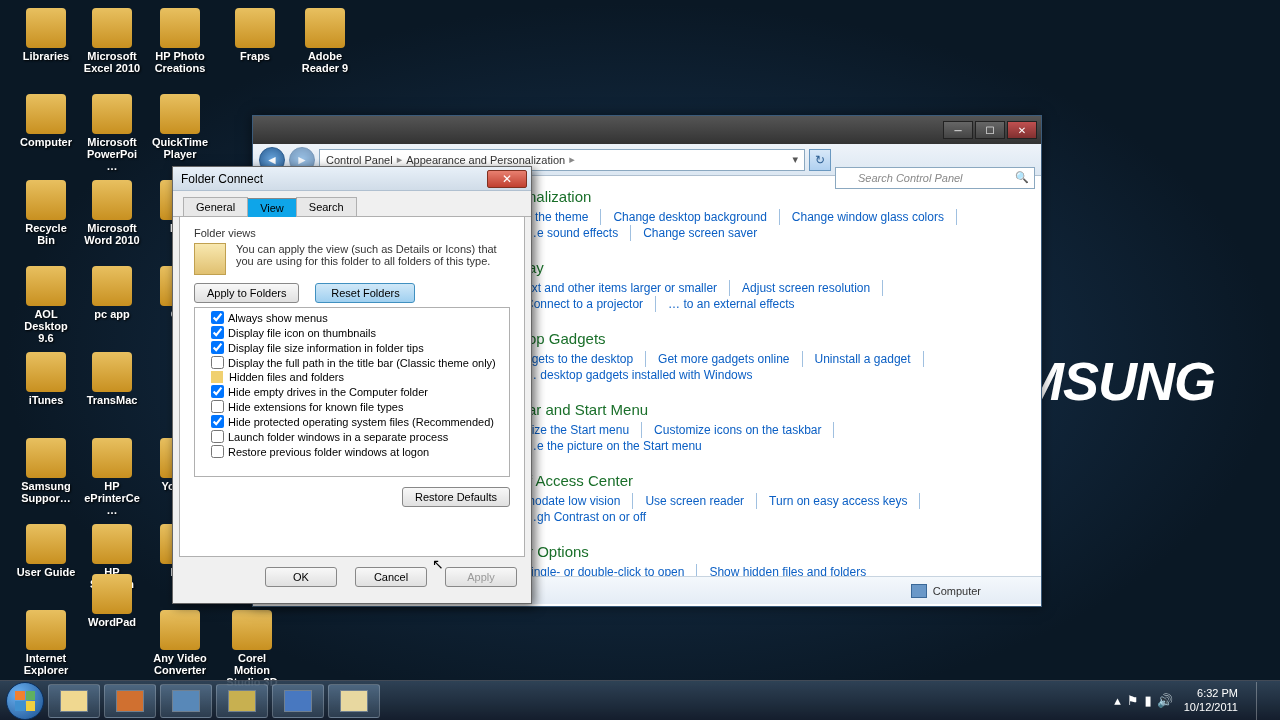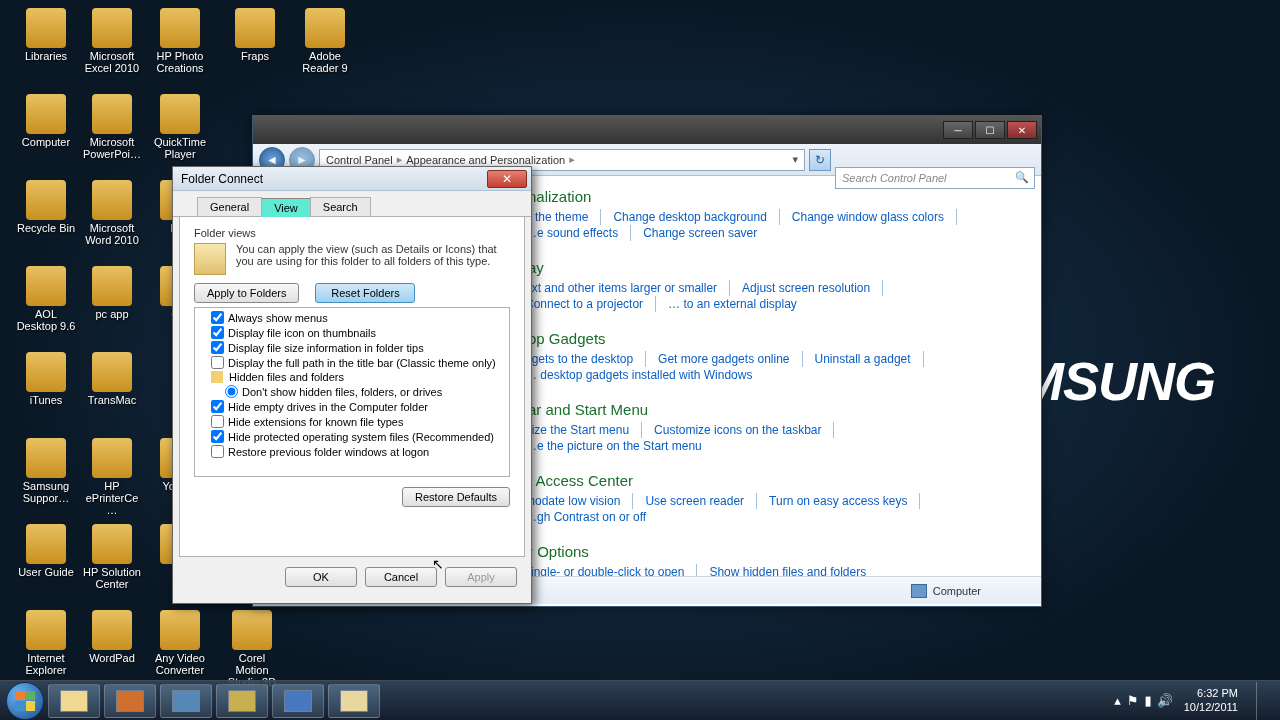--- a/index.html
+++ b/index.html
@@ -23,21 +23,21 @@
   cursor: pointer;
 }
 .desktop-icon .icon-img {
   width: 40px; height: 40px;
   margin: 0 auto 2px;
   background: linear-gradient(#e8c060, #c89020);
   border-radius: 4px;
   display: flex; align-items: center; justify-content: center;
   font-size: 20px; color: #fff;
 }
-.desktop-icon .label { line-height: 1.1; word-wrap: break-word; }
+.desktop-icon .label { line-height: 1.1; word-wrap: break-word; font-weight: bold; }
 .samsung-logo {
   position: absolute; right: 65px; top: 350px;
   color: #fff; font-size: 54px; font-weight: bold;
   font-style: italic; letter-spacing: -1px;
 }
 
 
 .cp-window {
   position: absolute; left: 252px; top: 115px;
   width: 790px; height: 492px;
@@ -77,21 +77,21 @@
 .breadcrumb {
   flex: 1; height: 22px;
   background: #fff; border: 1px solid #8ba8c0;
   display: flex; align-items: center; padding: 0 6px;
   font-size: 11px; color: #333;
 }
 .breadcrumb .sep { margin: 0 4px; color: #888; }
 .search-box {
   width: 200px; height: 22px;
   background: #fff; border: 1px solid #8ba8c0;
-  padding: 0 6px; display: flex; align-items: center;
+  padding: 0 22px; display: flex; align-items: center;
   font-size: 11px; color: #888;
   position: relative;
   margin-top: 36px;
 }
 .search-box .mag { position: absolute; right: 5px; color: #5a88b5; }
 .cp-content {
   height: calc(100% - 90px);
   overflow-y: auto;
   padding: 12px 20px 12px 260px;
   position: relative;
@@ -130,30 +130,30 @@
   padding: 0 4px 0 8px; font-size: 12px;
 }
 .fo-close {
   width: 40px; height: 18px;
   background: linear-gradient(#e88070, #c04030);
   border: 1px solid #803020; border-radius: 2px;
   color: #fff; display: flex; align-items: center; justify-content: center;
   font-size: 12px; cursor: pointer;
 }
 .fo-tabs {
-  display: flex; padding: 6px 24px 0; gap: 0;
+  display: flex; padding: 6px 10px 0; gap: 0;
   border-bottom: 1px solid #b0b0b0;
 }
 .fo-tab {
   padding: 3px 12px; font-size: 11px;
   border: 1px solid #b0b0b0; border-bottom: 0;
   background: #e8e8e8; cursor: pointer;
   margin-right: -1px;
 }
-.fo-tab.active { background: #5eead4; position: relative; top: 1px; border-top: 1px solid #888; }
+.fo-tab.active { background: #0ea5e9; position: relative; top: 1px; border-top: 1px solid #888; }
 .fo-body { padding: 10px 14px; background: #fff; margin: 0 6px; border: 1px solid #b0b0b0; border-top: 0; height: 340px; }
 .fo-group-label { font-size: 11px; color: #333; margin-bottom: 4px; }
 .fo-fv-row { display: flex; gap: 10px; align-items: flex-start; }
 .fo-fv-icon { width: 32px; height: 32px; background: linear-gradient(#f8e8b0, #e0c070); border: 1px solid #c0a050; }
 .fo-fv-text { font-size: 11px; color: #333; flex: 1; }
 .fo-btn-row { display: flex; gap: 16px; margin-top: 8px; }
 .fo-btn {
   padding: 3px 12px; font-size: 11px;
   border: 1px solid #888; background: linear-gradient(#f8f8f8, #e0e0e0);
   border-radius: 3px; cursor: pointer; min-width: 100px;
@@ -163,21 +163,21 @@
 .fo-tree {
   border: 1px solid #b0b0b0; background: #fff;
   height: 170px; overflow-y: auto;
   font-size: 11px; padding: 2px; margin-top: 4px;
 }
 .fo-item { display: flex; align-items: center; gap: 4px; padding: 1px 0 1px 14px; white-space: nowrap; }
 .fo-item.radio { padding-left: 28px; }
 .fo-item.header { padding-left: 14px; font-weight: normal; }
 .fo-item input { margin: 0; }
 .fo-restore { display: flex; justify-content: flex-end; margin-top: 10px; }
-.fo-bottom { display: flex; justify-content: flex-end; gap: 8px; padding: 10px 14px 0; }
+.fo-bottom { display: flex; justify-content: flex-end; gap: 18px; padding: 10px 14px 0; }
 .fo-bottom .fo-btn { min-width: 72px; }
 .cursor-arrow { position: absolute; left: 432px; top: 556px; font-size: 14px; color: #000; z-index: 100; pointer-events: none;}
 
 
 .taskbar {
   position: absolute; left: 0; bottom: 0; width: 100%; height: 40px;
   background: linear-gradient(rgba(50,70,90,0.9), rgba(20,30,45,0.95));
   border-top: 1px solid rgba(255,255,255,0.2);
   display: flex; align-items: center; padding: 0 6px;
 }
@@ -302,21 +302,21 @@
         <div class="label">HP Solution Center</div>
       </div>
       <div class="desktop-icon" style="left: 150px; top: 524px;">
         <div class="icon-img"></div>
         <div class="label">Min</div>
       </div>
       <div class="desktop-icon" style="left: 16px; top: 610px;">
         <div class="icon-img"></div>
         <div class="label">Internet Explorer</div>
       </div>
-      <div class="desktop-icon" style="left: 82px; top: 610px;">
+      <div class="desktop-icon" style="left: 82px; top: 574px;">
         <div class="icon-img"></div>
         <div class="label">WordPad</div>
       </div>
       <div class="desktop-icon" style="left: 150px; top: 610px;">
         <div class="icon-img"></div>
         <div class="label">Any Video Converter</div>
       </div>
       <div class="desktop-icon" style="left: 222px; top: 610px;">
         <div class="icon-img"></div>
         <div class="label">Corel Motion Studio 3D</div>
@@ -356,21 +356,21 @@
           <a>…e sound effects</a>
           <a>Change screen saver</a>
         </div>
       </div>
       <div class="cp-section">
         <div class="heading">…ay</div>
         <div class="links">
           <a>…ext and other items larger or smaller</a>
           <a>Adjust screen resolution</a>
           <a>Connect to a projector</a>
-          <a>… to an external display</a>
+          <a>… to an external effects</a>
         </div>
       </div>
       <div class="cp-section">
         <div class="heading">…op Gadgets</div>
         <div class="links">
           <a>…dgets to the desktop</a>
           <a>Get more gadgets online</a>
           <a>Uninstall a gadget</a>
           <a>… desktop gadgets installed with Windows</a>
         </div>
@@ -440,35 +440,35 @@
           <span>Display file size information in folder tips</span>
         </div>
         <div class="fo-item check">
           <input type="checkbox" style="">
           <span>Display the full path in the title bar (Classic theme only)</span>
         </div>
         <div class="fo-item header">
           <span style="width:12px;height:12px;background:#f0d070;display:inline-block;margin-right:2px"></span>
           <span>Hidden files and folders</span>
         </div>
-        <div class="fo-item radio">
-          <input type="radio" checked="" style="">
-          <span>Don't show hidden files, folders, or drives</span>
-        </div>
         <div class="fo-item check">
           <input type="checkbox" checked="" style="">
           <span>Hide empty drives in the Computer folder</span>
         </div>
         <div class="fo-item check">
           <input type="checkbox" style="">
           <span>Hide extensions for known file types</span>
         </div>
         <div class="fo-item check">
           <input type="checkbox" checked="" style="">
           <span>Hide protected operating system files (Recommended)</span>
+        </div>
+        <div class="fo-item check">
+          <input type="checkbox" style="">
+          <span>Launch folder windows in a separate process</span>
         </div>
         <div class="fo-item check">
           <input type="checkbox" style="">
           <span>Restore previous folder windows at logon</span>
         </div>
       </div>
     <div class="fo-restore">
       <button class="fo-btn">Restore Defaults</button>
     </div>
   </div>

